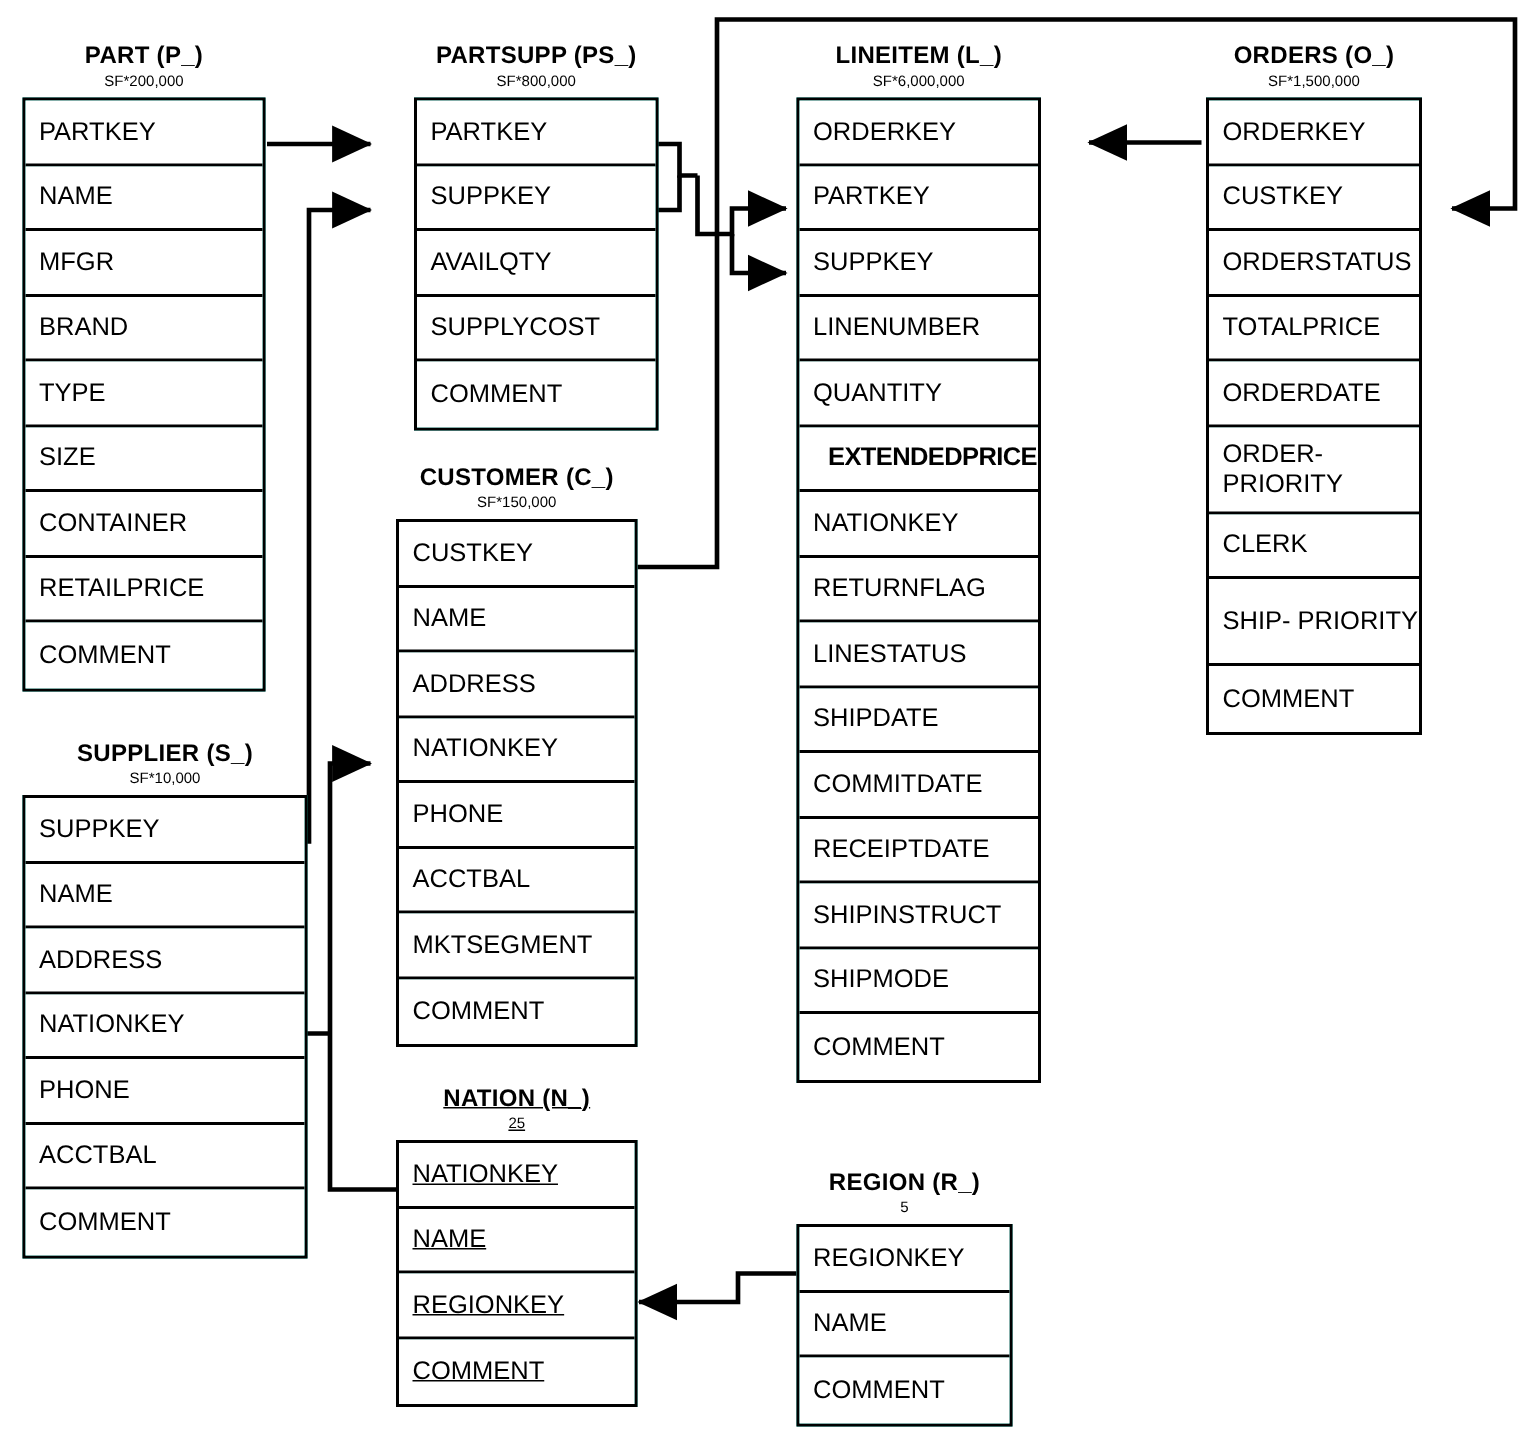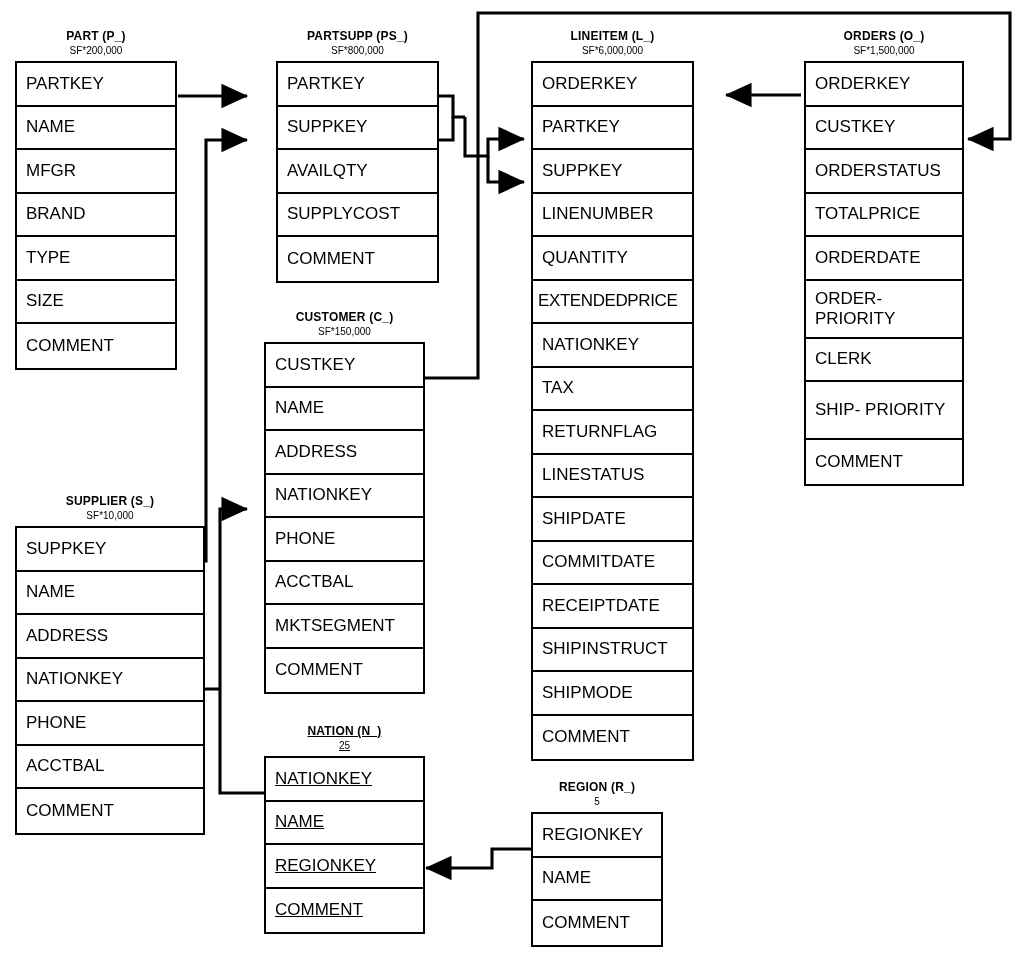--- a/index.html
+++ b/index.html
@@ -27,21 +27,21 @@
     height: 966px;
     pointer-events: none;
     z-index: 1;
   }
   .entity {
     position: absolute;
     z-index: 2;
   }
   .entity-title {
     font-weight: bold;
-    font-size: 12px;
+    font-size: 16px;
     text-align: center;
     line-height: 1.0;
     white-space: nowrap;
     letter-spacing: 0.2px;
   }
   .entity-card {
     font-size: 10px;
     text-align: center;
     line-height: 1.0;
     margin-top: 4px;
@@ -70,22 +70,23 @@
     border-bottom: none;
   }
   .field.tall {
     height: 58px;
     white-space: normal;
     align-items: center;
     line-height: 1.12;
   }
   .field.overflow {
     overflow: visible;
-    padding-left: 5px;
+    padding-left: 19px;
     letter-spacing: -0.4px;
+    font-weight: bold;
   }
 </style>
 </head>
 <body>
 
 <div id="canvas">
 
   <svg class="connectors" viewBox="0 0 1025 966" xmlns="http://www.w3.org/2000/svg">
     <defs>
       <marker id="arw" viewBox="0 0 10 10" refX="9.6" refY="5" markerWidth="8.6" markerHeight="8.6" orient="auto-start-reverse">
@@ -119,20 +120,22 @@
   <div class="entity" style="left:15px; top:30px; width:162px;">
     <div class="entity-title">PART (P_)</div>
     <div class="entity-card">SF*200,000</div>
     <div class="field-list">
       <div class="field">PARTKEY</div>
       <div class="field">NAME</div>
       <div class="field">MFGR</div>
       <div class="field">BRAND</div>
       <div class="field">TYPE</div>
       <div class="field">SIZE</div>
+      <div class="field">CONTAINER</div>
+      <div class="field">RETAILPRICE</div>
       <div class="field">COMMENT</div>
     </div>
   </div>
 
   <div class="entity" style="left:15px; top:495px; width:190px;">
     <div class="entity-title">SUPPLIER (S_)</div>
     <div class="entity-card">SF*10,000</div>
     <div class="field-list">
       <div class="field">SUPPKEY</div>
       <div class="field">NAME</div>
@@ -186,51 +189,50 @@
     <div class="entity-title">LINEITEM (L_)</div>
     <div class="entity-card">SF*6,000,000</div>
     <div class="field-list">
       <div class="field">ORDERKEY</div>
       <div class="field">PARTKEY</div>
       <div class="field">SUPPKEY</div>
       <div class="field">LINENUMBER</div>
       <div class="field">QUANTITY</div>
       <div class="field overflow">EXTENDEDPRICE</div>
       <div class="field">NATIONKEY</div>
-      <div class="field">TAX</div>
       <div class="field">RETURNFLAG</div>
       <div class="field">LINESTATUS</div>
       <div class="field">SHIPDATE</div>
       <div class="field">COMMITDATE</div>
       <div class="field">RECEIPTDATE</div>
       <div class="field">SHIPINSTRUCT</div>
       <div class="field">SHIPMODE</div>
       <div class="field">COMMENT</div>
     </div>
   </div>
 
-  <div class="entity" style="left:804px; top:30px; width:160px;">
+  <div class="entity" style="left:804px; top:30px; width:144px;">
     <div class="entity-title">ORDERS (O_)</div>
     <div class="entity-card">SF*1,500,000</div>
     <div class="field-list">
       <div class="field">ORDERKEY</div>
       <div class="field">CUSTKEY</div>
       <div class="field">ORDERSTATUS</div>
       <div class="field">TOTALPRICE</div>
       <div class="field">ORDERDATE</div>
       <div class="field tall">ORDER-
 PRIORITY</div>
       <div class="field">CLERK</div>
       <div class="field tall">SHIP-
 PRIORITY</div>
       <div class="field">COMMENT</div>
     </div>
   </div>
 
-  <div class="entity" style="left:531px; top:781px; width:132px;">
+  <div class="entity" style="left:531px; top:781px; width:144px;">
     <div class="entity-title">REGION (R_)</div>
     <div class="entity-card">5</div>
     <div class="field-list">
       <div class="field">REGIONKEY</div>
       <div class="field">NAME</div>
       <div class="field">COMMENT</div>
     </div>
   </div>
 
 </div>

